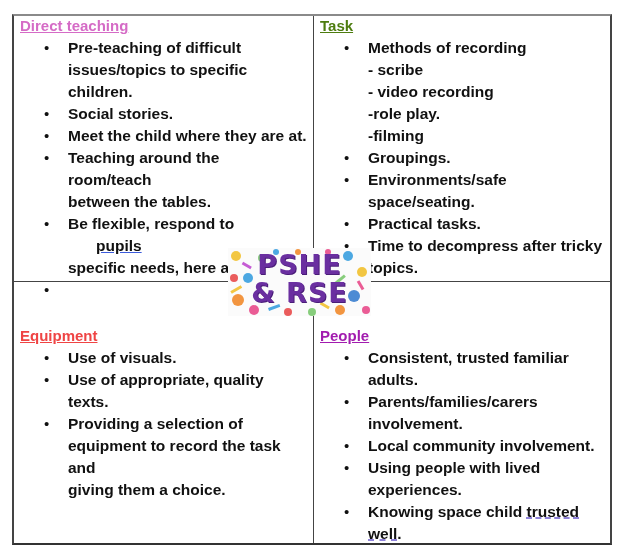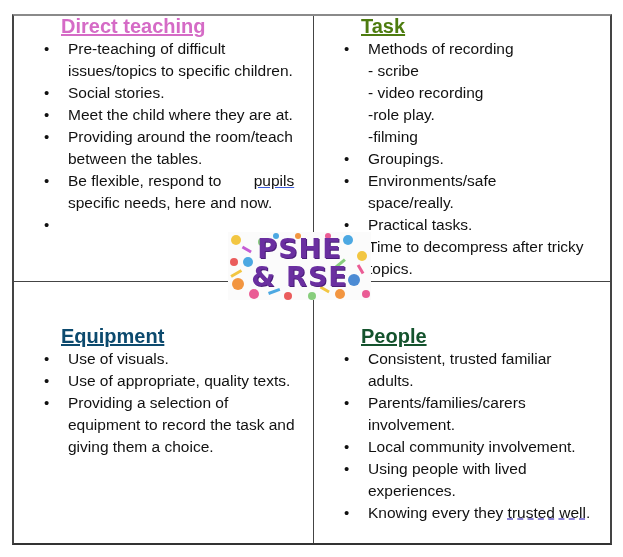--- a/index.html
+++ b/index.html
@@ -48,26 +48,25 @@
       box-sizing: border-box;
       padding: 0 6px;
     }
     .cell.tl { left: 0; top: 0; width: 299px; height: 265px; }
     .cell.tr { left: 300px; top: 0; width: 298px; height: 265px; }
     .cell.bl { left: 0; top: 266px; width: 299px; height: 263px; }
     .cell.br { left: 300px; top: 266px; width: 298px; height: 263px; }
 
     .heading {
       font-weight: bold;
-      font-size: 20px;
+      font-size: 15px;
       text-decoration: underline;
       line-height: 20px;
       margin-top: 0px;
       display: inline-block;
-      margin-left: 41px;
     }
     .cell.bl .heading, .cell.br .heading { margin-top: 44px; }
 
     ul.items {
       list-style: none;
       margin: 1px 0 0 0;
       padding: 0;
     }
     ul.items li {
       position: relative;
@@ -76,35 +75,36 @@
       line-height: 22px;
     }
     ul.items li .bullet {
       position: absolute;
       left: 24px;
       top: 0;
       font-size: 15px;
     }
     .sub {
       display: block;
+      font-weight: bold;
     }
     .spell-blue {
       text-decoration: underline;
       text-decoration-color: #3b5bdb;
       margin-left: 28px;
     }
     .spell-dotted {
       text-decoration: underline dashed;
       text-decoration-color: #6a5acd;
     }
 
     .logo {
       position: absolute;
       left: 228px;
-      top: 232px;
+      top: 248px;
       width: 143px;
       height: 68px;
       overflow: hidden;
       background: #eab308;
     }
     .logo svg { display: block; }
     .logo-text {
       position: absolute;
       left: 0;
       width: 100%;
@@ -138,21 +138,21 @@
       <li>
         <span class="bullet">•</span>
         <span class="sub">Social stories.</span>
       </li>
       <li>
         <span class="bullet">•</span>
         <span class="sub">Meet the child where they are at.</span>
       </li>
       <li>
         <span class="bullet">•</span>
-        <span class="sub">Providing around the room/teach</span>
+        <span class="sub">Teaching around the room/teach</span>
         <span class="sub">between the tables.</span>
       </li>
       <li>
         <span class="bullet">•</span>
         <span class="sub"><span>Be flexible, respond to </span><span class="spell-blue">pupils</span></span>
         <span class="sub">specific needs, here and now.</span>
       </li>
       <li>
         <span class="bullet">•</span>
       </li>
@@ -170,56 +170,56 @@
         <span class="sub">-role play.</span>
         <span class="sub">-filming</span>
       </li>
       <li>
         <span class="bullet">•</span>
         <span class="sub">Groupings.</span>
       </li>
       <li>
         <span class="bullet">•</span>
         <span class="sub">Environments/safe</span>
-        <span class="sub">space/really.</span>
+        <span class="sub">space/seating.</span>
       </li>
       <li>
         <span class="bullet">•</span>
         <span class="sub">Practical tasks.</span>
       </li>
       <li>
         <span class="bullet">•</span>
         <span class="sub">Time to decompress after tricky</span>
         <span class="sub">topics.</span>
       </li>
     </ul>
   </div>
 
   <div class="cell bl">
-    <span class="heading" style="color:#0c4a6e">Equipment</span>
+    <span class="heading" style="color:#ef4444">Equipment</span>
     <ul class="items">
       <li>
         <span class="bullet">•</span>
         <span class="sub">Use of visuals.</span>
       </li>
       <li>
         <span class="bullet">•</span>
         <span class="sub">Use of appropriate, quality texts.</span>
       </li>
       <li>
         <span class="bullet">•</span>
         <span class="sub">Providing a selection of</span>
         <span class="sub">equipment to record the task and</span>
         <span class="sub">giving them a choice.</span>
       </li>
     </ul>
   </div>
 
   <div class="cell br">
-    <span class="heading" style="color:#14532d">People</span>
+    <span class="heading" style="color:#a21caf">People</span>
     <ul class="items">
       <li>
         <span class="bullet">•</span>
         <span class="sub">Consistent, trusted familiar</span>
         <span class="sub">adults.</span>
       </li>
       <li>
         <span class="bullet">•</span>
         <span class="sub">Parents/families/carers</span>
         <span class="sub">involvement.</span>
@@ -228,21 +228,21 @@
         <span class="bullet">•</span>
         <span class="sub">Local community involvement.</span>
       </li>
       <li>
         <span class="bullet">•</span>
         <span class="sub">Using people with lived</span>
         <span class="sub">experiences.</span>
       </li>
       <li>
         <span class="bullet">•</span>
-        <span class="sub"><span>Knowing every they </span><span class="spell-dotted">trusted well</span><span>.</span></span>
+        <span class="sub"><span>Knowing space child </span><span class="spell-dotted">trusted well</span><span>.</span></span>
       </li>
     </ul>
   </div>
 </div>
 
 <div class="logo">
   <svg width="143" height="68" viewBox="0 0 143 68">
     <rect width="143" height="68" fill="#fbfbfb"></rect>
     <g opacity="0.9">
       <circle cx="8" cy="8" r="5" fill="#f2c12e"></circle>

